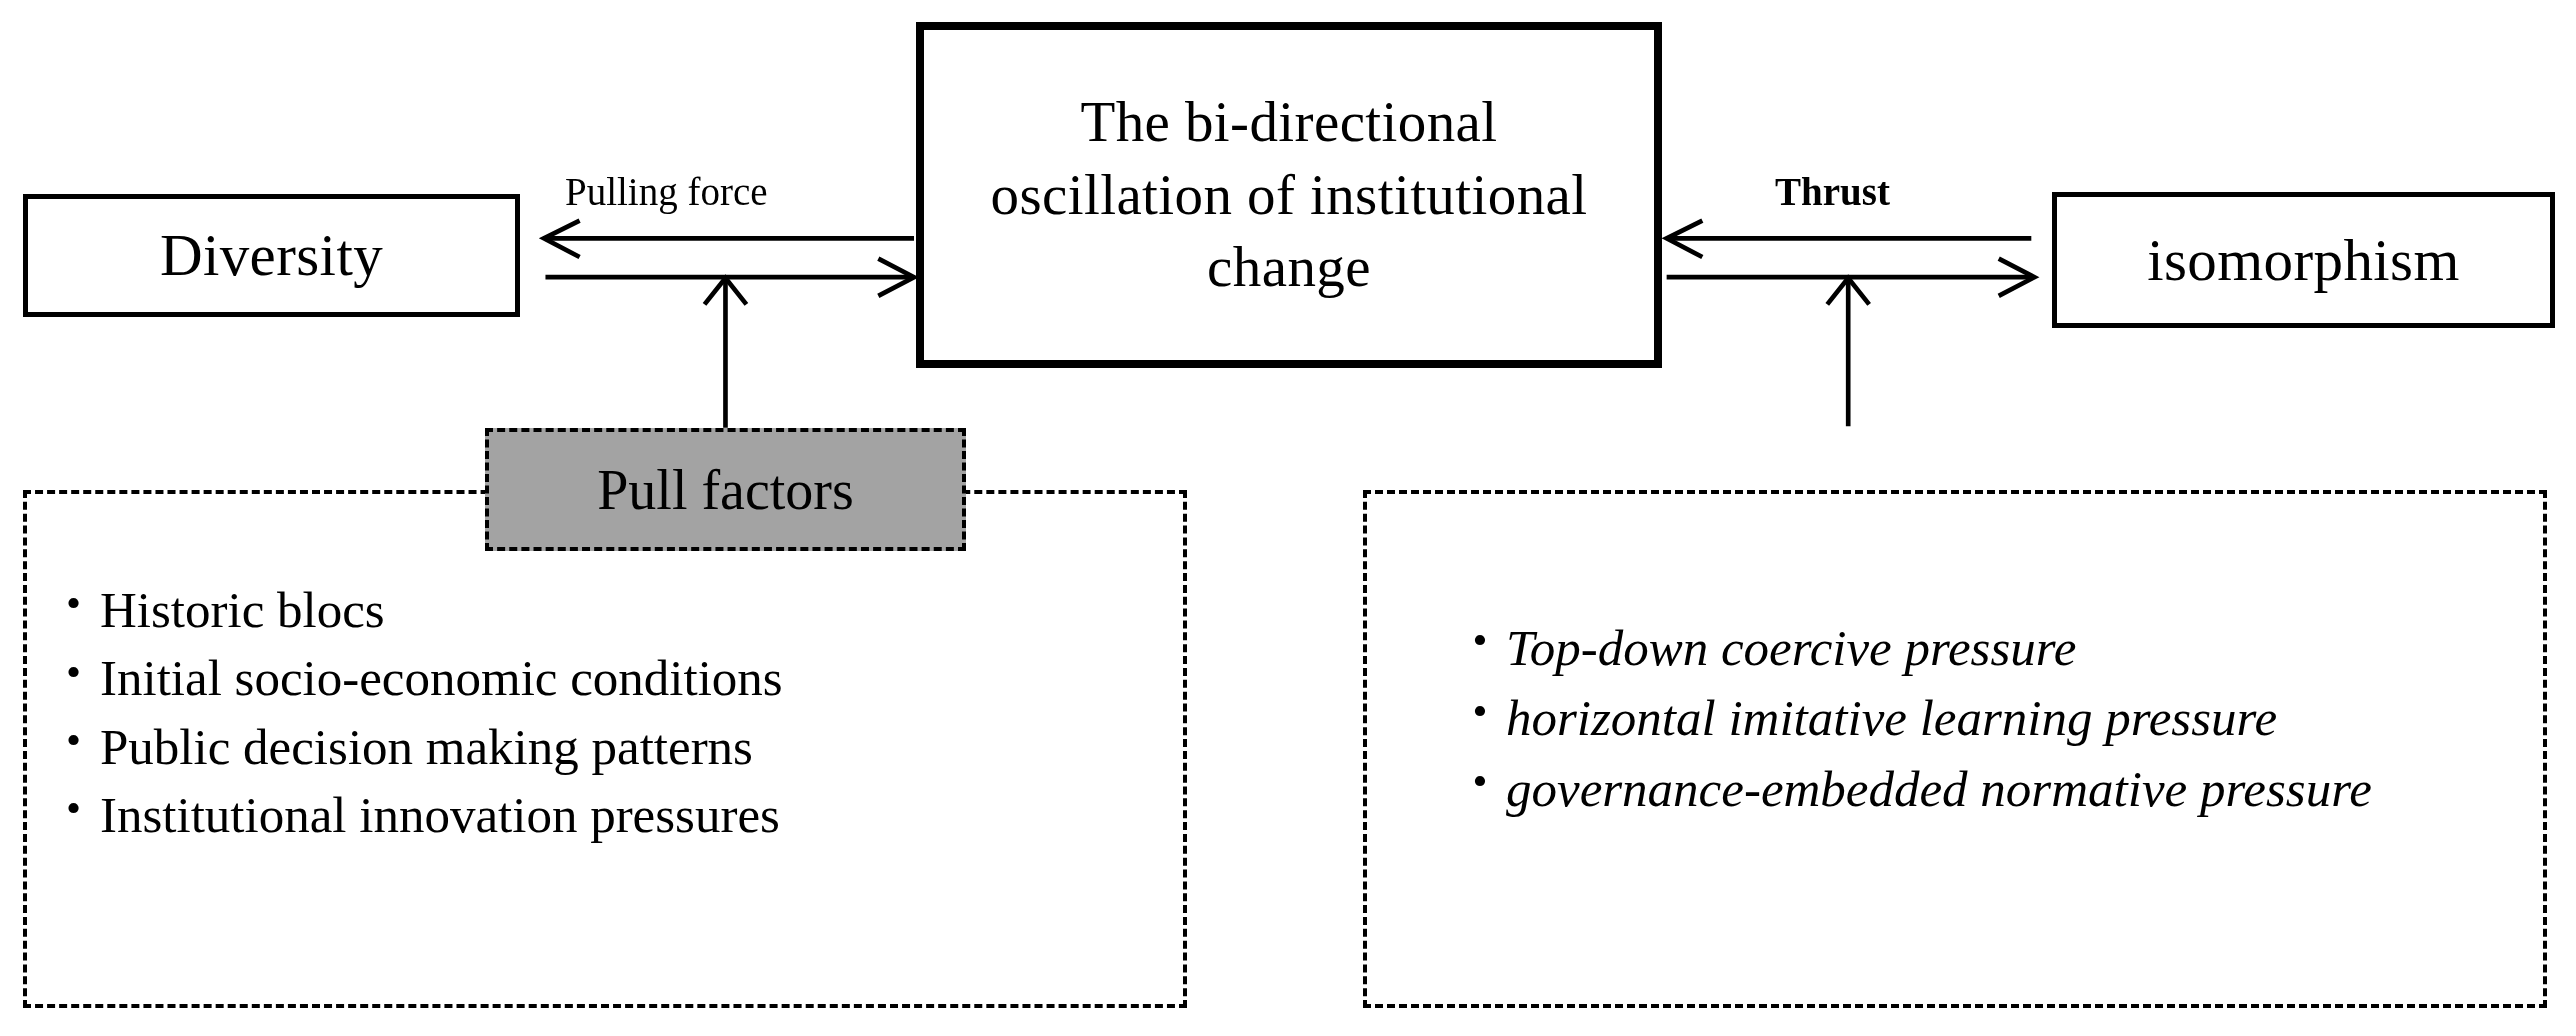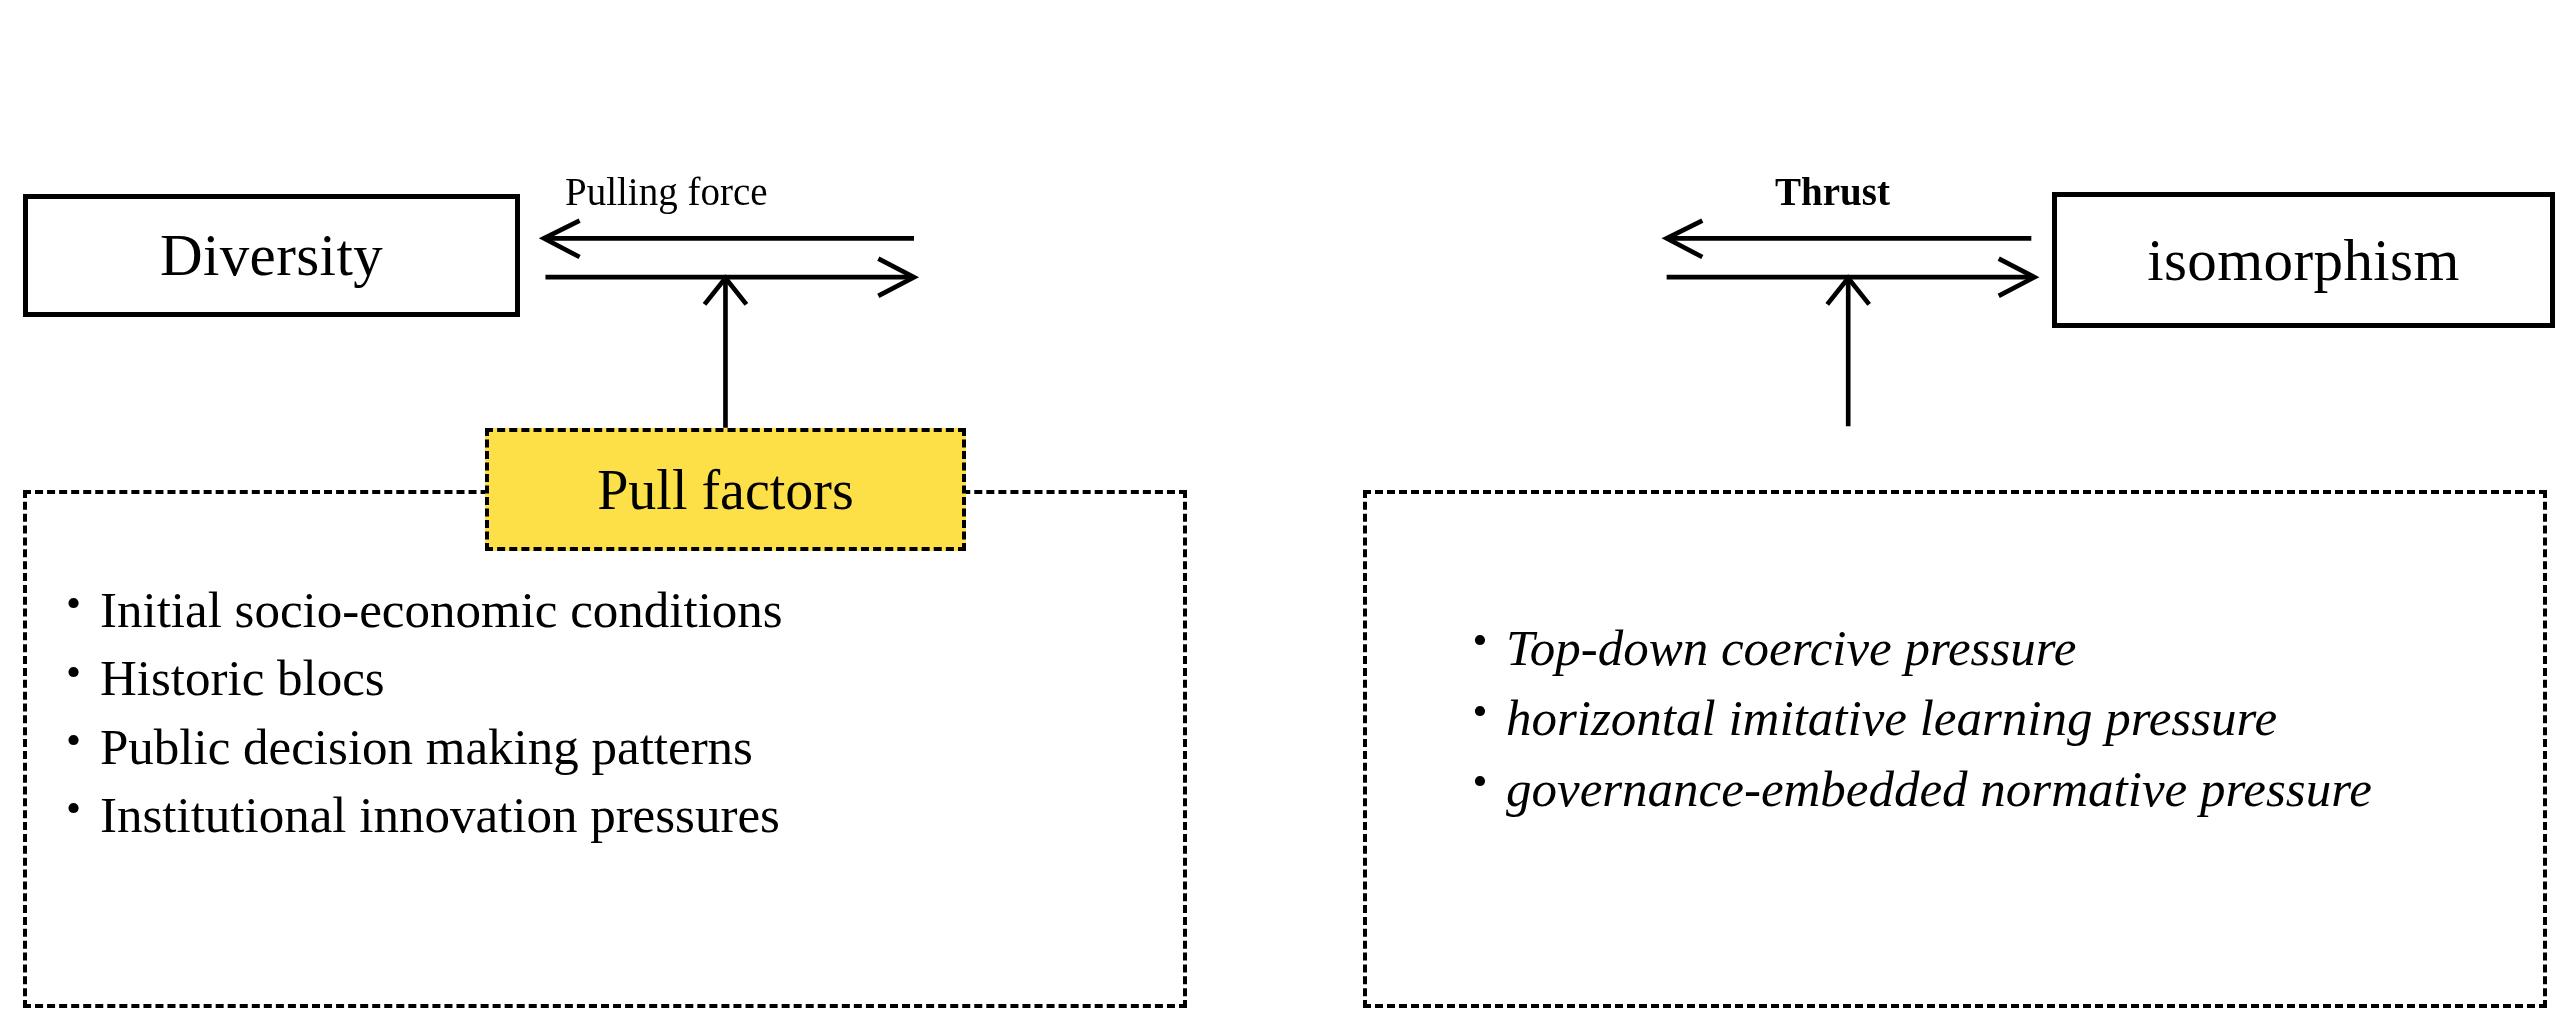--- a/index.html
+++ b/index.html
@@ -83,21 +83,21 @@
     left: 1363px;
     top: 490px;
     width: 1184px;
     height: 518px;
   }
 
   
   .dashed-label-box {
     position: absolute;
     border: 4.7px dashed #000000;
-    background: #fde047;
+    background: #a3a3a3;
     box-sizing: border-box;
     display: flex;
     align-items: center;
     justify-content: center;
     z-index: 5;
   }
   .dashed-label-box .factor-label {
     font-size: 56px;
     line-height: 1;
     white-space: nowrap;
@@ -212,41 +212,44 @@
 
       <line x1="2382" y1="549" x2="2382" y2="360" stroke="#000" stroke-width="6"></line>
       <polyline points="2355,392 2382,358 2409,392" fill="none" stroke="#000" stroke-width="6"></polyline>
     </g>
   </svg>
 
   <div class="solid-box" id="box-diversity">
     <span class="box-label">Diversity</span>
   </div>
 
+  <div class="solid-box thick" id="box-center">
+    <span class="box-label multiline">The bi-directional oscillation of institutional change</span>
+  </div>
 
   <div class="solid-box" id="box-isomorphism">
     <span class="box-label">isomorphism</span>
   </div>
 
   <div class="arrow-caption" id="caption-pulling">Pulling force</div>
 
   <div class="arrow-caption" id="caption-thrust">Thrust</div>
 
   <div class="dashed-box" id="container-pull"></div>
 
   <div class="dashed-box" id="container-push"></div>
 
   <div class="dashed-label-box" id="label-pull">
     <span class="factor-label">Pull factors</span>
   </div>
 
 
   <ul class="bullet-list" id="list-pull">
+    <li>Historic blocs</li>
     <li>Initial socio-economic conditions</li>
-    <li>Historic blocs</li>
     <li>Public decision making patterns</li>
     <li>Institutional innovation pressures</li>
   </ul>
 
   <ul class="bullet-list" id="list-push">
     <li>Top-down coercive pressure</li>
     <li>horizontal imitative learning pressure</li>
     <li class="wrap">governance-embedded normative pressure</li>
   </ul>
 

